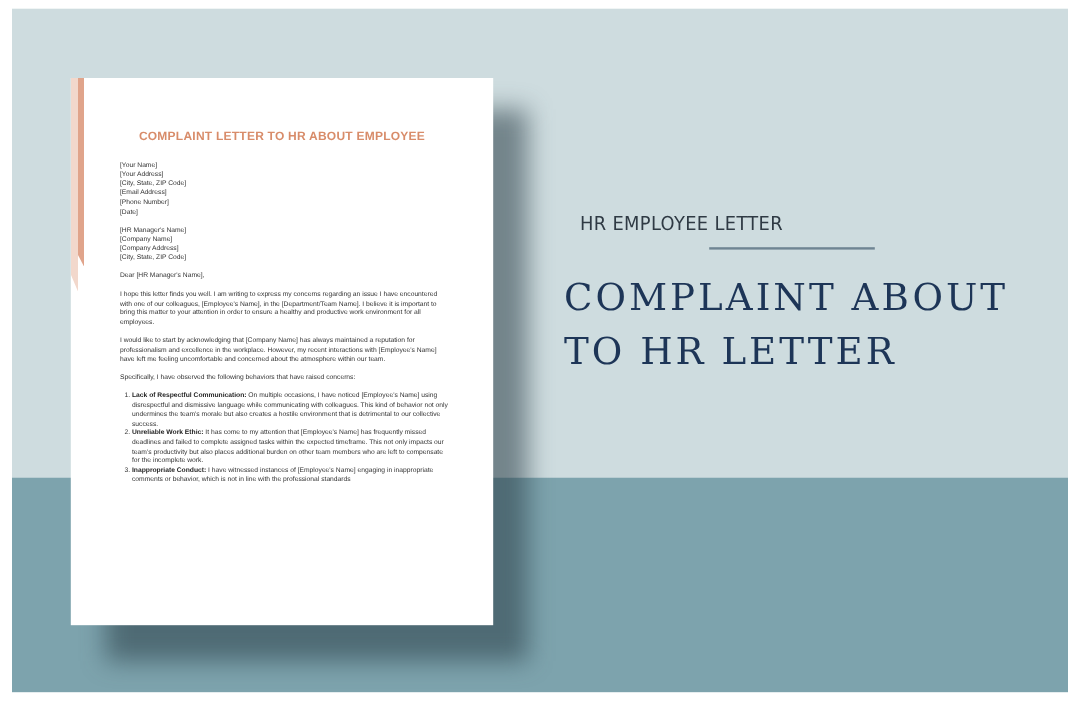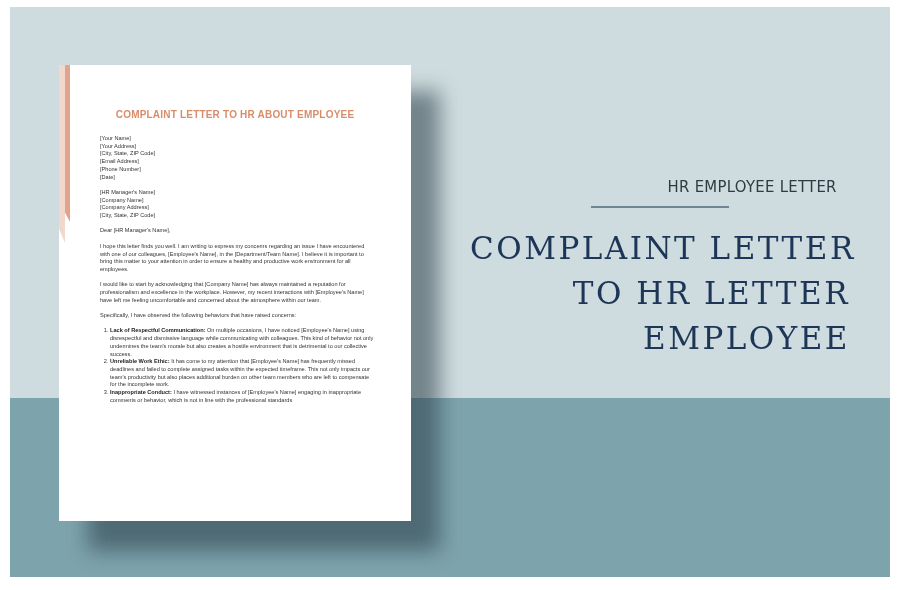--- a/index.html
+++ b/index.html
@@ -10,21 +10,21 @@
   .page-shadow { position: absolute; left: 78px; top: 84px; width: 352px; height: 460px; background: rgba(40,60,70,0.55); filter: blur(10px); }
   .page { position: absolute; left: 49px; top: 58px; width: 352px; height: 456px; background: #ffffff; overflow: hidden; }
   .stripe-a { position: absolute; left: 0; top: 0; width: 6px; height: 178px; background: #f2d8cc; clip-path: polygon(0 0,100% 0,100% 100%,0 92%); }
   .stripe-b { position: absolute; left: 6px; top: 0; width: 5px; height: 157px; background: #e0a48b; clip-path: polygon(0 0,100% 0,100% 100%,0 94%); }
   .doc-title { position: absolute; left: 0; width: 352px; top: 44px; text-align: center; color: #d88c6a; font-size: 10px; font-weight: bold; letter-spacing: 0.2px; }
   .doc-body { position: absolute; left: 41px; top: 70px; width: 275px; font-size: 5.6px; line-height: 7.7px; color: #333333; }
   .doc-body p { margin: 0 0 7.7px 0; }
   .doc-body ol { margin: 0; padding-left: 10px; }
   .doc-body li { margin: 0; }
   .doc-body b { color: #222; }
-  .right-panel { position: absolute; left: 460px; top: 170px; width: 380px; text-align: right; }
+  .right-panel { position: absolute; left: 460px; top: 170px; width: 380px; text-align: left; }
   .category { font-size: 16px; color: #2f3a44; letter-spacing: 0.3px; font-family: "DejaVu Sans", sans-serif; font-weight: normal; transform: scaleX(0.93); }
   .rule { width: 138px; height: 2px; background: #6f8593; margin: 10px auto 0 auto; }
   .headline { margin-top: 18px; font-family: "DejaVu Serif", serif; color: #1d3557; font-size: 31px; line-height: 45px; letter-spacing: 2.5px; font-weight: normal; }
   .headline div { white-space: nowrap; }
 </style>
 </head>
 <body>
 
 <div class="canvas">
   <div class="bg-top"></div>
@@ -61,18 +61,17 @@
         <li><b>Unreliable Work Ethic:</b><span> It has come to my attention that [Employee's Name] has frequently missed deadlines and failed to complete assigned tasks within the expected timeframe. This not only impacts our team's productivity but also places additional burden on other team members who are left to compensate for the incomplete work.</span></li>
         <li><b>Inappropriate Conduct:</b><span> I have witnessed instances of [Employee's Name] engaging in inappropriate comments or behavior, which is not in line with the professional standards</span></li>
       </ol>
     </div>
   </div>
 
   <div class="right-panel">
     <div class="category">HR EMPLOYEE LETTER</div>
     <div class="rule"></div>
     <div class="headline">
-      <div>COMPLAINT LETTER</div>
+      <div>COMPLAINT ABOUT</div>
       <div>TO HR LETTER</div>
-      <div>EMPLOYEE</div>
     </div>
   </div>
 </div>
 
 </body></html>

